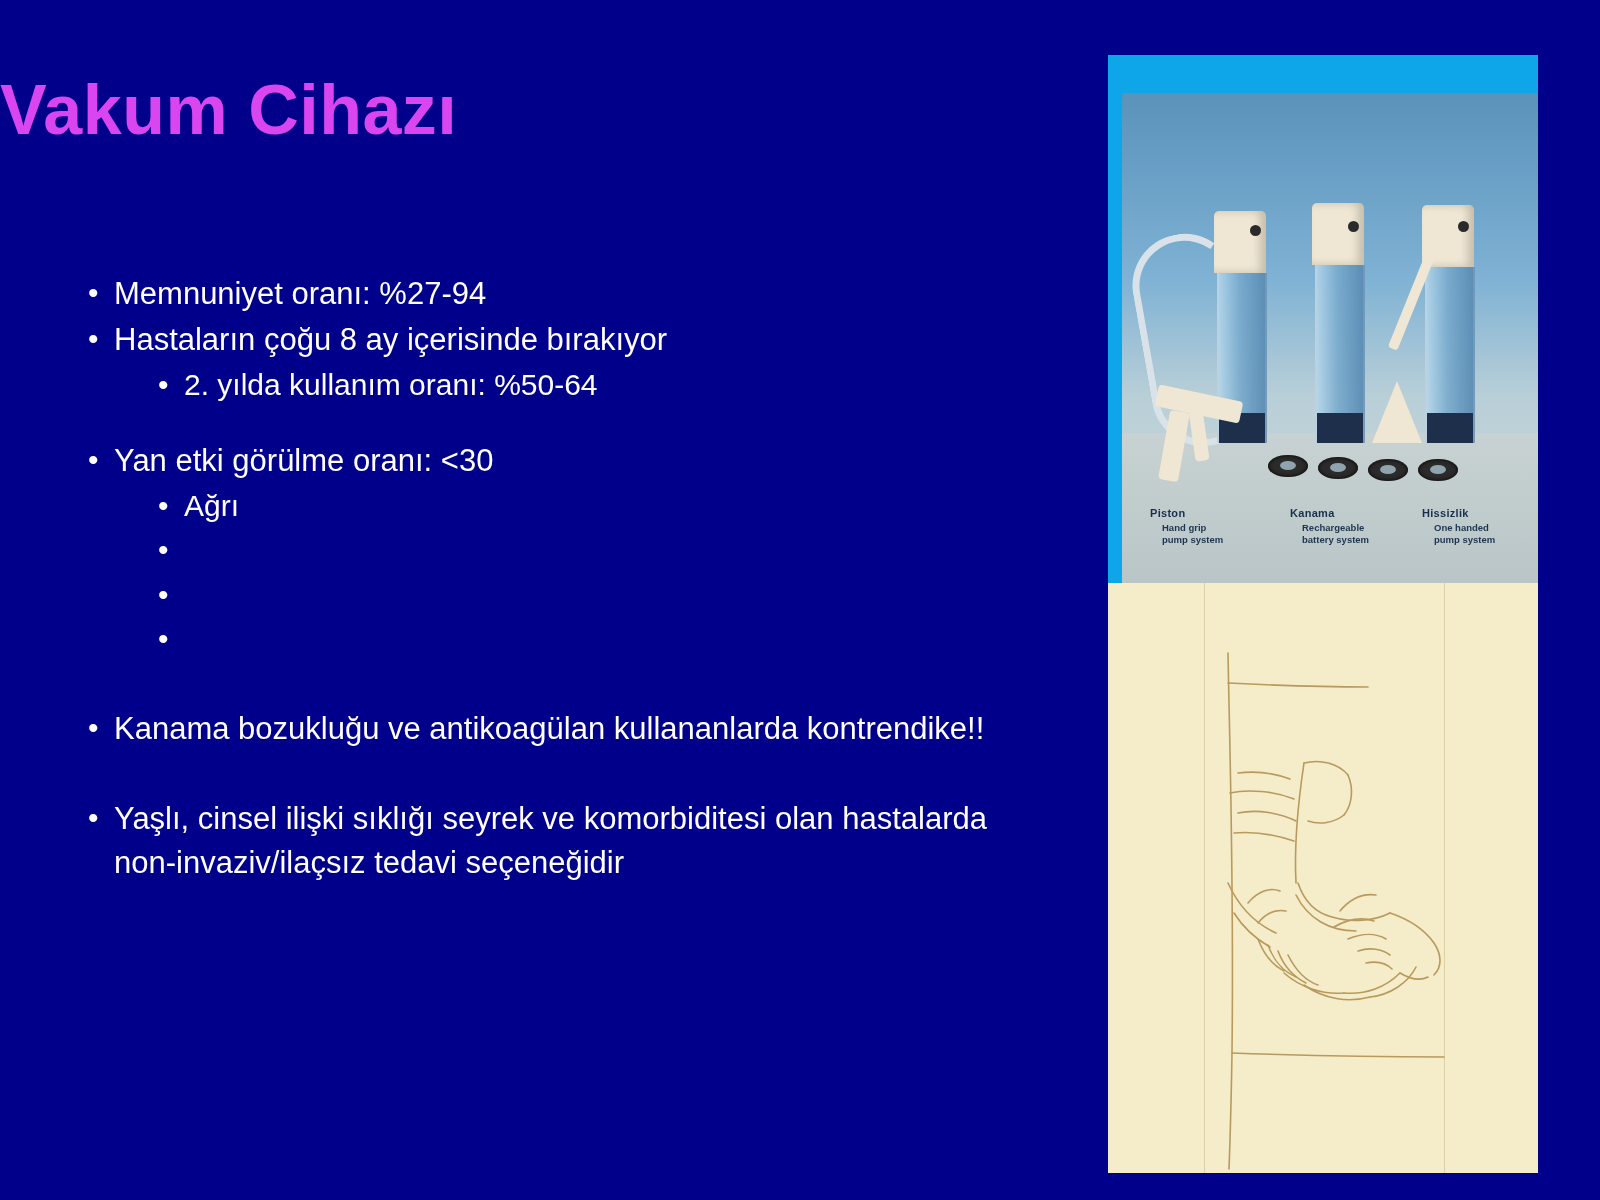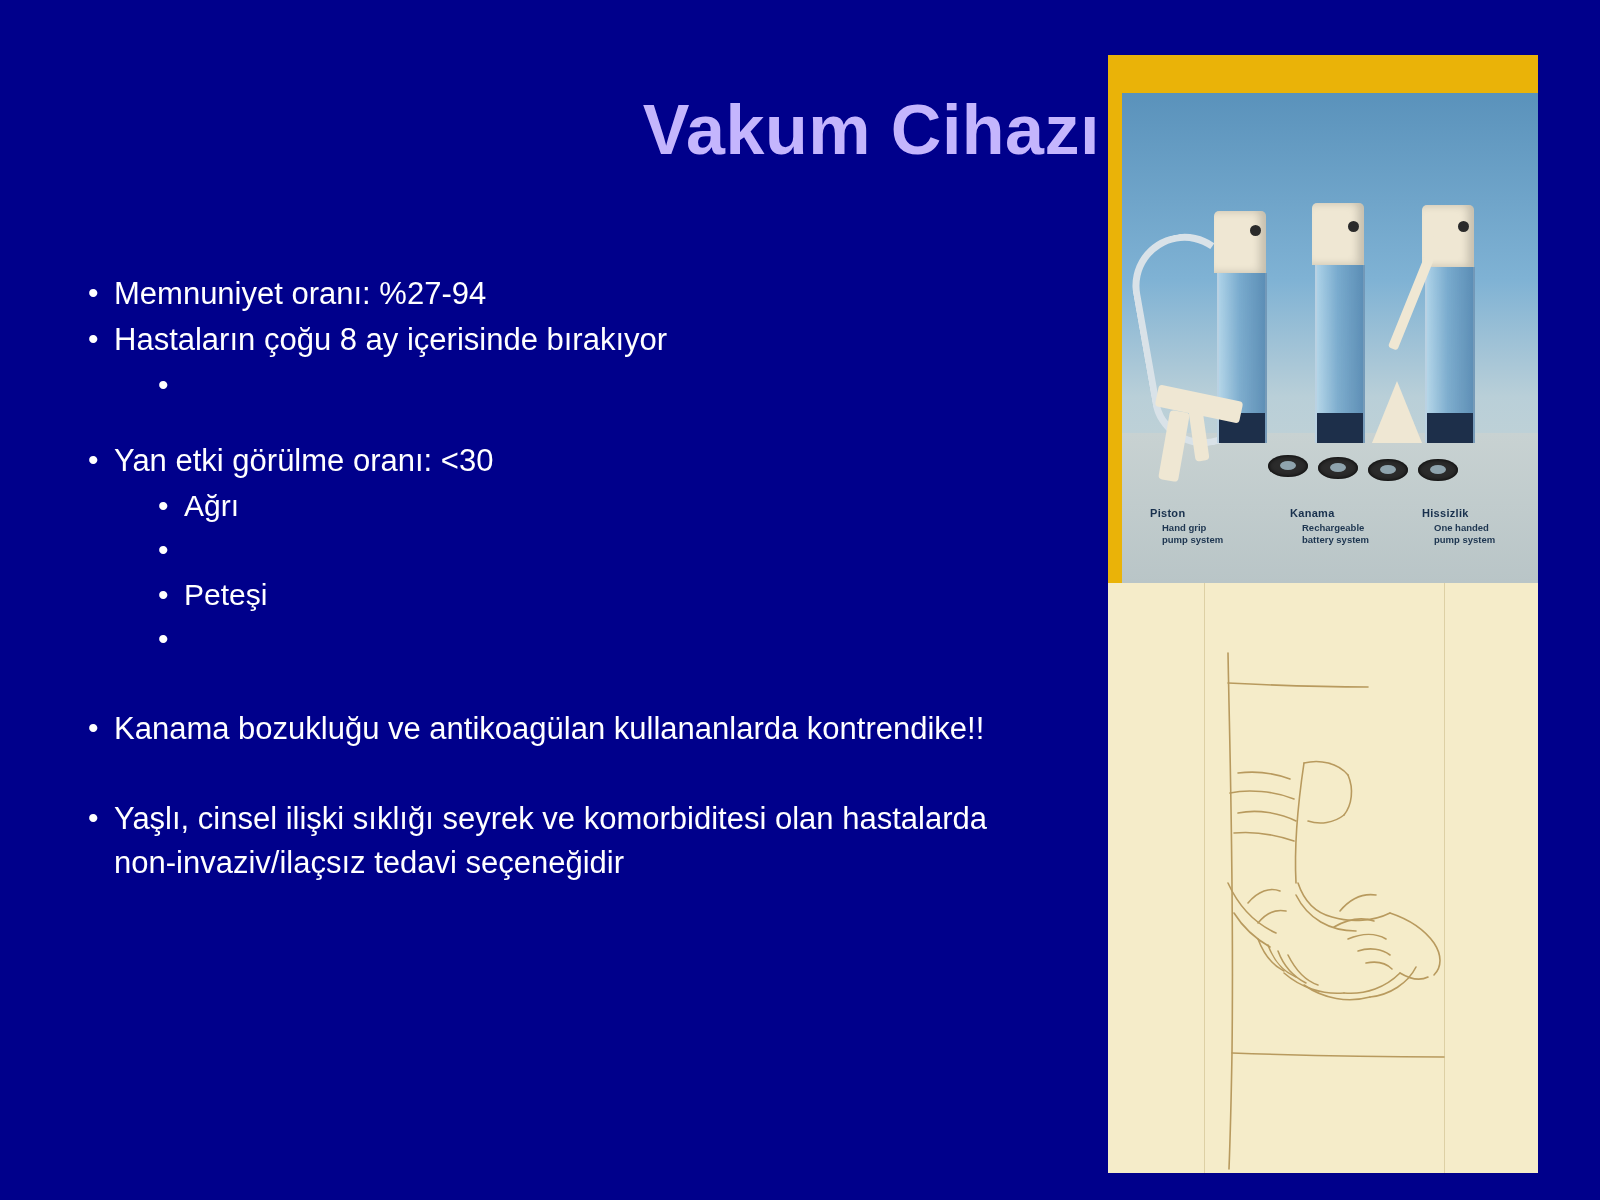--- a/index.html
+++ b/index.html
@@ -15,25 +15,25 @@
     position: relative;
   }
   .slide {
     position: relative;
     width: 1600px;
     height: 1200px;
     background: #00008B;
   }
   .slide-title {
     position: absolute;
-    top: 92px;
+    top: 72px;
     left: 0;
     width: 1100px;
-    text-align: right;
-    color: #c4b5fd;
+    text-align: left;
+    color: #d946ef;
     font-size: 70px;
     font-weight: bold;
     letter-spacing: 0.5px;
     line-height: 1.1;
   }
   .body-list {
     position: absolute;
     top: 272px;
     left: 88px;
     width: 960px;
@@ -77,21 +77,21 @@
     background: #f2e8c8;
     overflow: hidden;
   }
   
   .photo-top {
     position: absolute;
     left: 0;
     top: 0;
     width: 430px;
     height: 528px;
-    background: #eab308;
+    background: #0ea5e9;
     text-decoration: underline;
   }
   .photo-top .inner {
     position: absolute;
     left: 14px;
     top: 38px;
     width: 416px;
     height: 490px;
     background: linear-gradient(180deg, #5a92bb 0%, #7fb2d4 38%, #b9cfd8 62%, #cfd7d3 100%);
   }
@@ -238,41 +238,41 @@
       <span class="bullet-text">Memnuniyet oranı: %27-94</span>
     </div>
 
     <div class="bullet-row lvl1">
       <span class="bullet-dot">•</span>
       <span class="bullet-text">Hastaların çoğu 8 ay içerisinde bırakıyor</span>
     </div>
 
     <div class="bullet-row lvl2">
       <span class="bullet-dot">•</span>
+      <span class="bullet-text">2. yılda kullanım oranı: %50-64</span>
     </div>
 
     <div class="spacer-sm"></div>
 
     <div class="bullet-row lvl1">
       <span class="bullet-dot">•</span>
       <span class="bullet-text">Yan etki görülme oranı: &lt;30</span>
     </div>
 
     <div class="bullet-row lvl2">
       <span class="bullet-dot">•</span>
       <span class="bullet-text">Ağrı</span>
     </div>
 
     <div class="bullet-row lvl2">
       <span class="bullet-dot">•</span>
     </div>
 
     <div class="bullet-row lvl2">
       <span class="bullet-dot">•</span>
-      <span class="bullet-text">Peteşi</span>
     </div>
 
     <div class="bullet-row lvl2">
       <span class="bullet-dot">•</span>
     </div>
 
     <div class="spacer-md"></div>
 
     <div class="bullet-row lvl1">
       <span class="bullet-dot">•</span>

